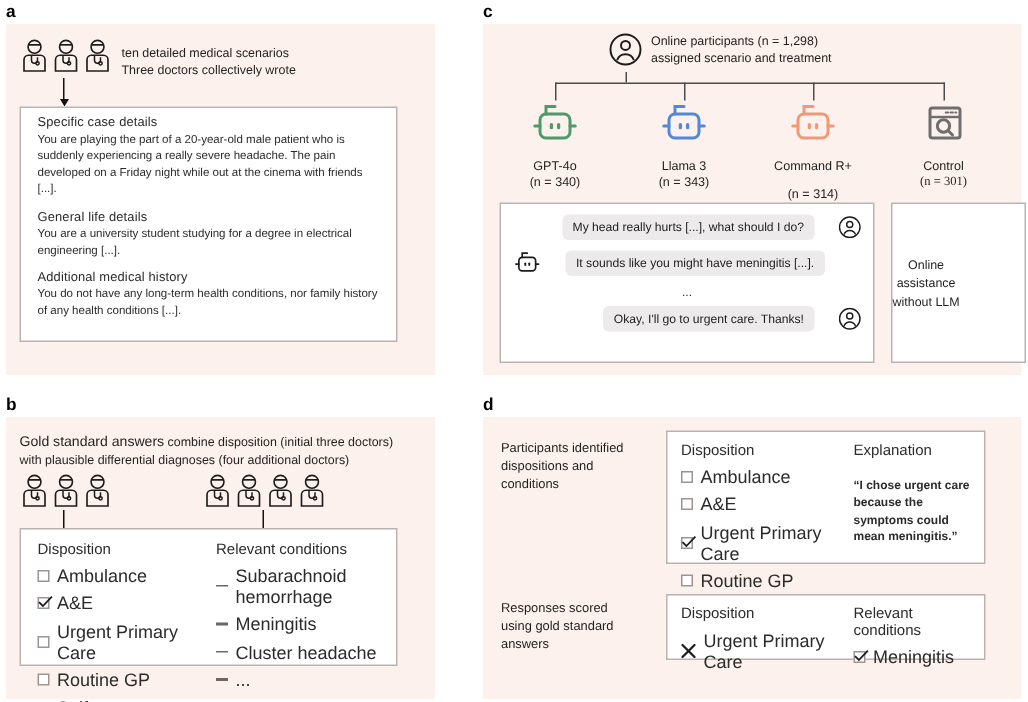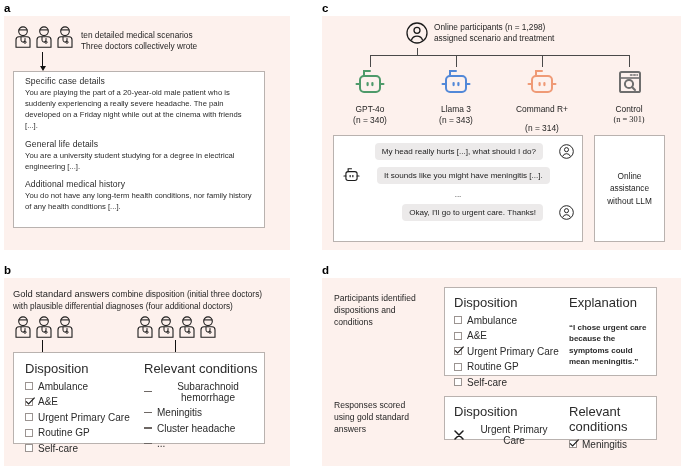--- a/index.html
+++ b/index.html
@@ -58,23 +58,23 @@
   .arrow-v { position: absolute; width: 1px; background: #111; }
   .arrow-v::after {
     content: ""; position: absolute; left: -2.5px; bottom: -4px;
     border-left: 3px solid transparent; border-right: 3px solid transparent;
     border-top: 5px solid #111;
   }
 
   .doc-row { position: absolute; display: flex; gap: 1px; }
   .doc { width: 20px; height: 22px; }
 
-  .col-head { font-size: 13px; color: #2b2b2b; }
+  .col-head { font-size: 10px; color: #2b2b2b; }
   .opt-row { display: flex; align-items: center; gap: 5px; margin-top: 4.5px; }
-  .opt-label { font-size: 10px; color: #2b2b2b; text-align: center; }
+  .opt-label { font-size: 12px; color: #2b2b2b; }
   .chk {
     width: 8px; height: 8px; border: 1px solid #9b9491; background: #fff;
     flex: 0 0 auto; position: relative;
   }
   .dash { width: 8px; height: 1.3px; background: #6d6764; flex: 0 0 auto; }
 
   .tree { position: absolute; }
   .tree .hbar { position: absolute; height: 1px; background: #4a4a4a; }
   .tree .vbar { position: absolute; width: 1px; background: #4a4a4a; }
 
@@ -364,21 +364,21 @@
         <span class="bubble">Okay, I'll go to urgent care. Thanks!</span>
         <svg width="15" height="15" viewBox="0 0 22 22">
           <circle cx="11" cy="11" r="10" fill="none" stroke="#1c1c1c" stroke-width="1.4"></circle>
           <circle cx="11" cy="8.3" r="3" fill="none" stroke="#1c1c1c" stroke-width="1.4"></circle>
           <path d="M5.4 18.2 a5.9 5.9 0 0 1 11.2 0" fill="none" stroke="#1c1c1c" stroke-width="1.4"></path>
         </svg>
       </div>
     </div>
   </div>
 
-  <div class="card" style="left:594px; top:135px; width:71px; height:107px; display:flex; align-items:center; justify-content:center;">
+  <div class="card" style="left:594px; top:135px; width:90px; height:107px; display:flex; align-items:center; justify-content:flex-start;">
     <div style="text-align:center; font-size:8.3px; line-height:1.45; color:#1f1f1f;">
       <div>Online</div>
       <div>assistance</div>
       <div>without LLM</div>
     </div>
   </div>
 
   <div class="panel-letter" style="left:322px; top:265px;">d</div>
   <div class="tint" style="left:322px; top:278px; width:359px; height:188px;"></div>
 

